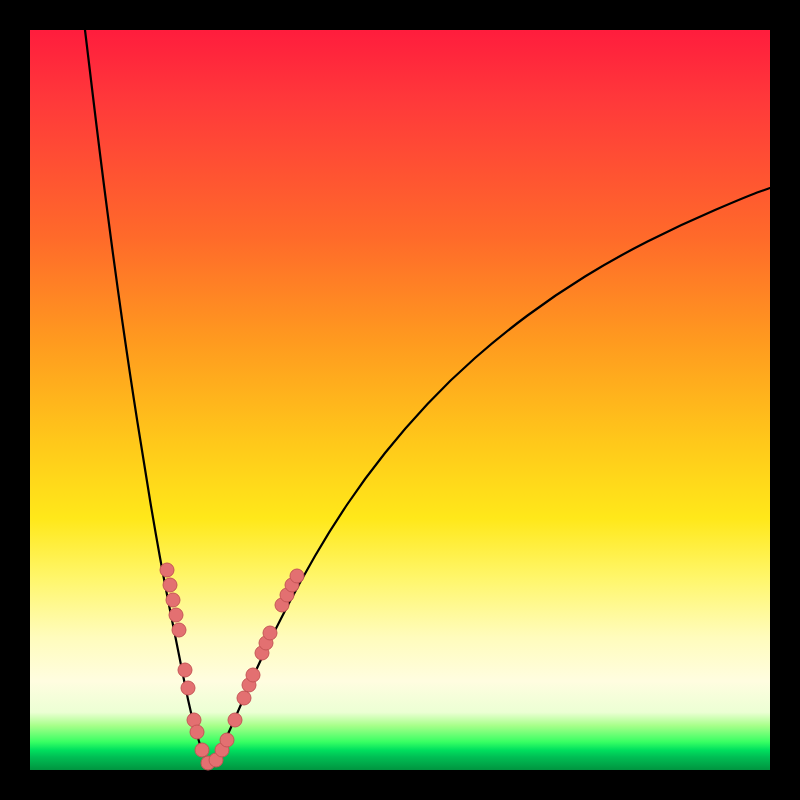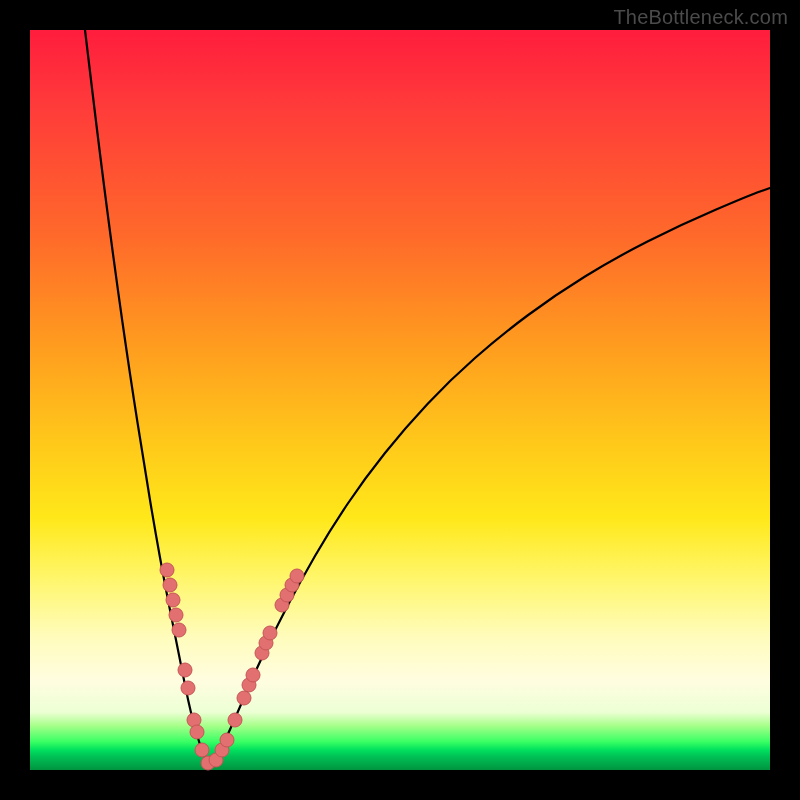--- a/index.html
+++ b/index.html
@@ -59,21 +59,20 @@
     width: 740px;
     height: 740px;
     overflow: visible;
   }
 </style>
 </head>
 <body>
 
 <div class="frame">
 
-  <div class="watermark">TheBottleneck.com</div>
 
   <div class="plot-area">
     <svg class="curve" viewBox="0 0 740 740" preserveAspectRatio="none">
       <path fill="none" stroke="#000" stroke-width="2.2" stroke-linecap="round" id="left-path" d="M 55 0 Q 55 0 62.5 62.5 Q 70 125 77.5 182.5 Q 85 240 92.5 292.5 Q 100 345 107.5 392.5 Q 115 440 120 470 Q 125 500 130 527.5 Q 135 555 140 580 Q 145 605 148.5 622.5 Q 152 640 155 655 Q 158 670 161 682.5 Q 164 695 167 705 Q 170 715 172.5 721.5 Q 175 728 177.5 732 L 180 736"></path>
       <path fill="none" stroke="#000" stroke-width="2.2" stroke-linecap="round" id="right-path" d="M 180 736 Q 180 736 185 728 Q 190 720 195 710 Q 200 700 206 686 Q 212 672 219 656 Q 226 640 235.5 620 Q 245 600 257.5 576 Q 270 552 285 526 Q 300 500 317.5 474 Q 335 448 355 423 Q 375 398 397.5 374 Q 420 350 445 328 Q 470 306 497.5 285.5 Q 525 265 555 246.5 Q 585 228 617.5 211.5 Q 650 195 685 180 Q 720 165 730 161.5 L 740 158"></path>
       <g id="dots">
           <circle cx="137" cy="540" r="7" fill="#e37071" stroke="#c65556" stroke-width="1"></circle>
           <circle cx="140" cy="555" r="7" fill="#e37071" stroke="#c65556" stroke-width="1"></circle>
           <circle cx="143" cy="570" r="7" fill="#e37071" stroke="#c65556" stroke-width="1"></circle>
           <circle cx="146" cy="585" r="7" fill="#e37071" stroke="#c65556" stroke-width="1"></circle>

